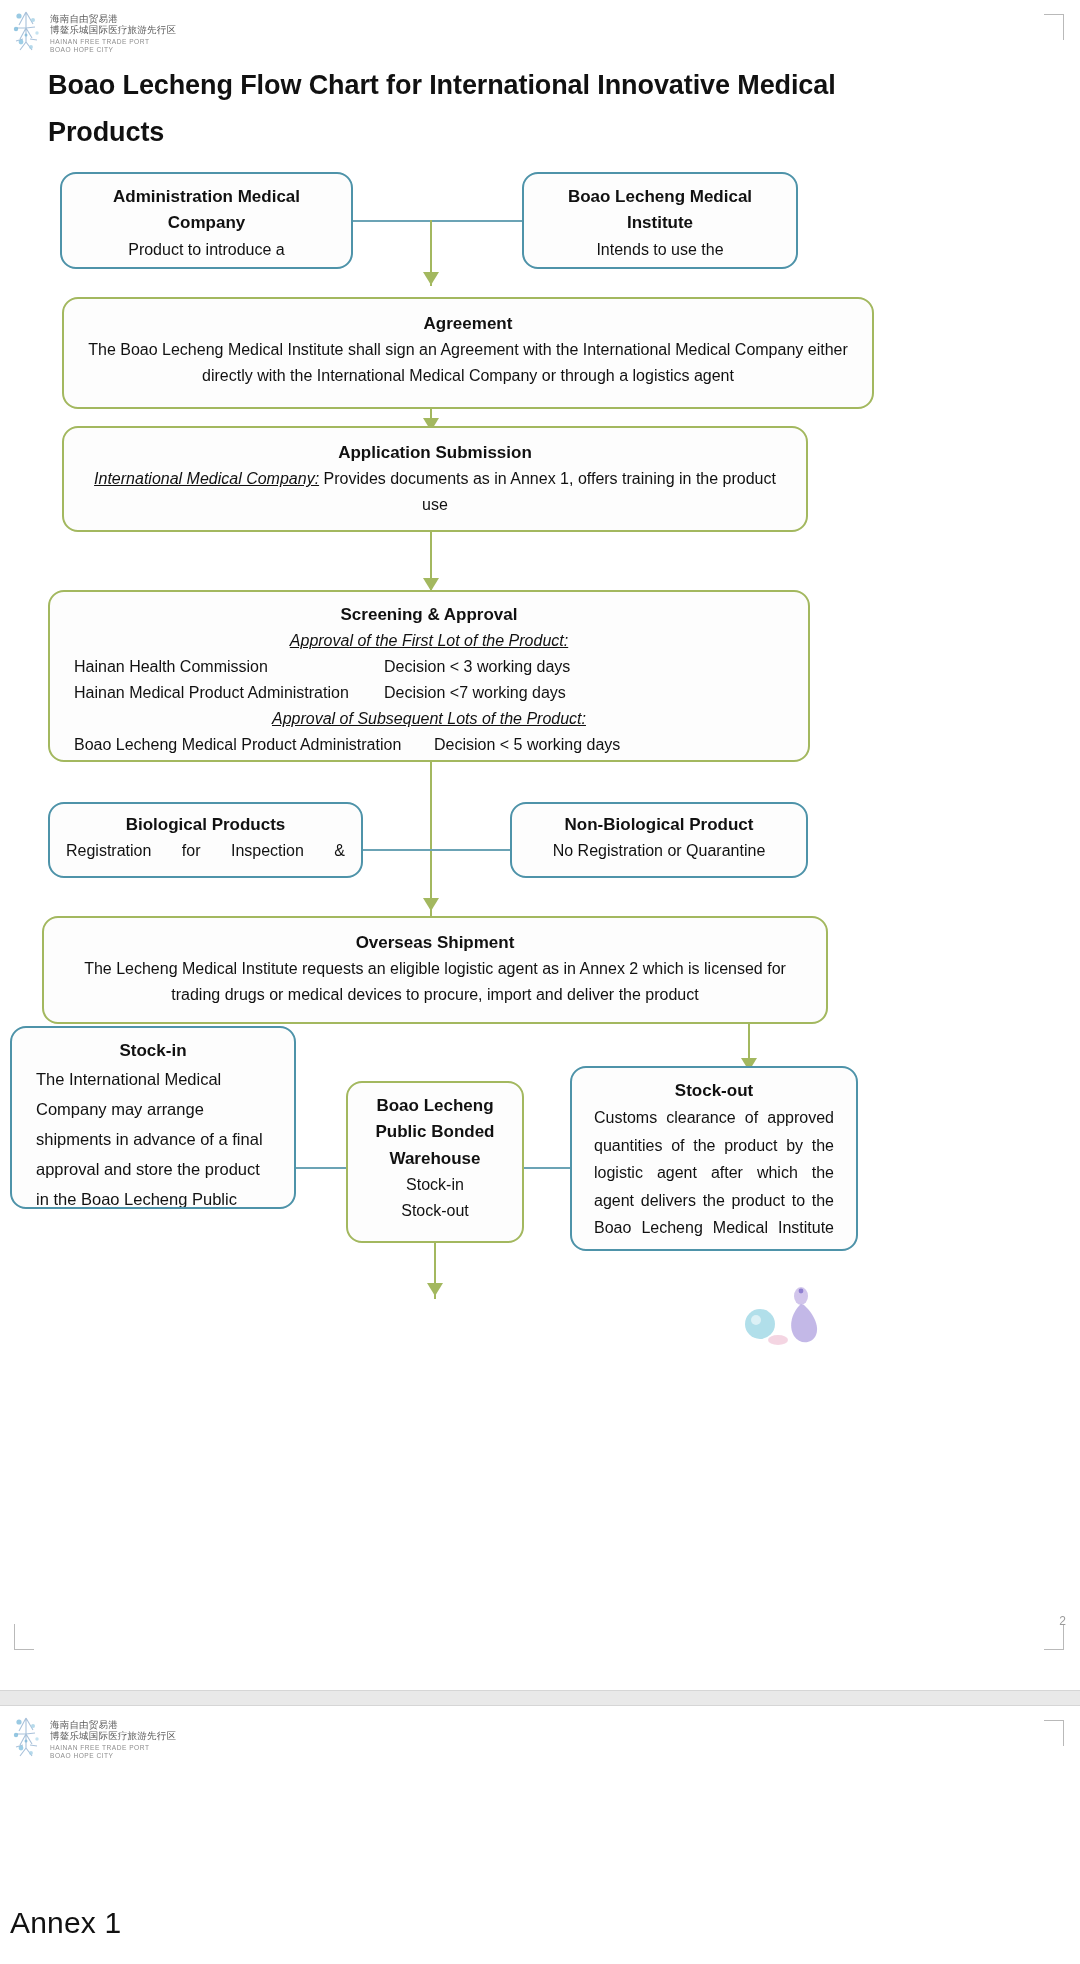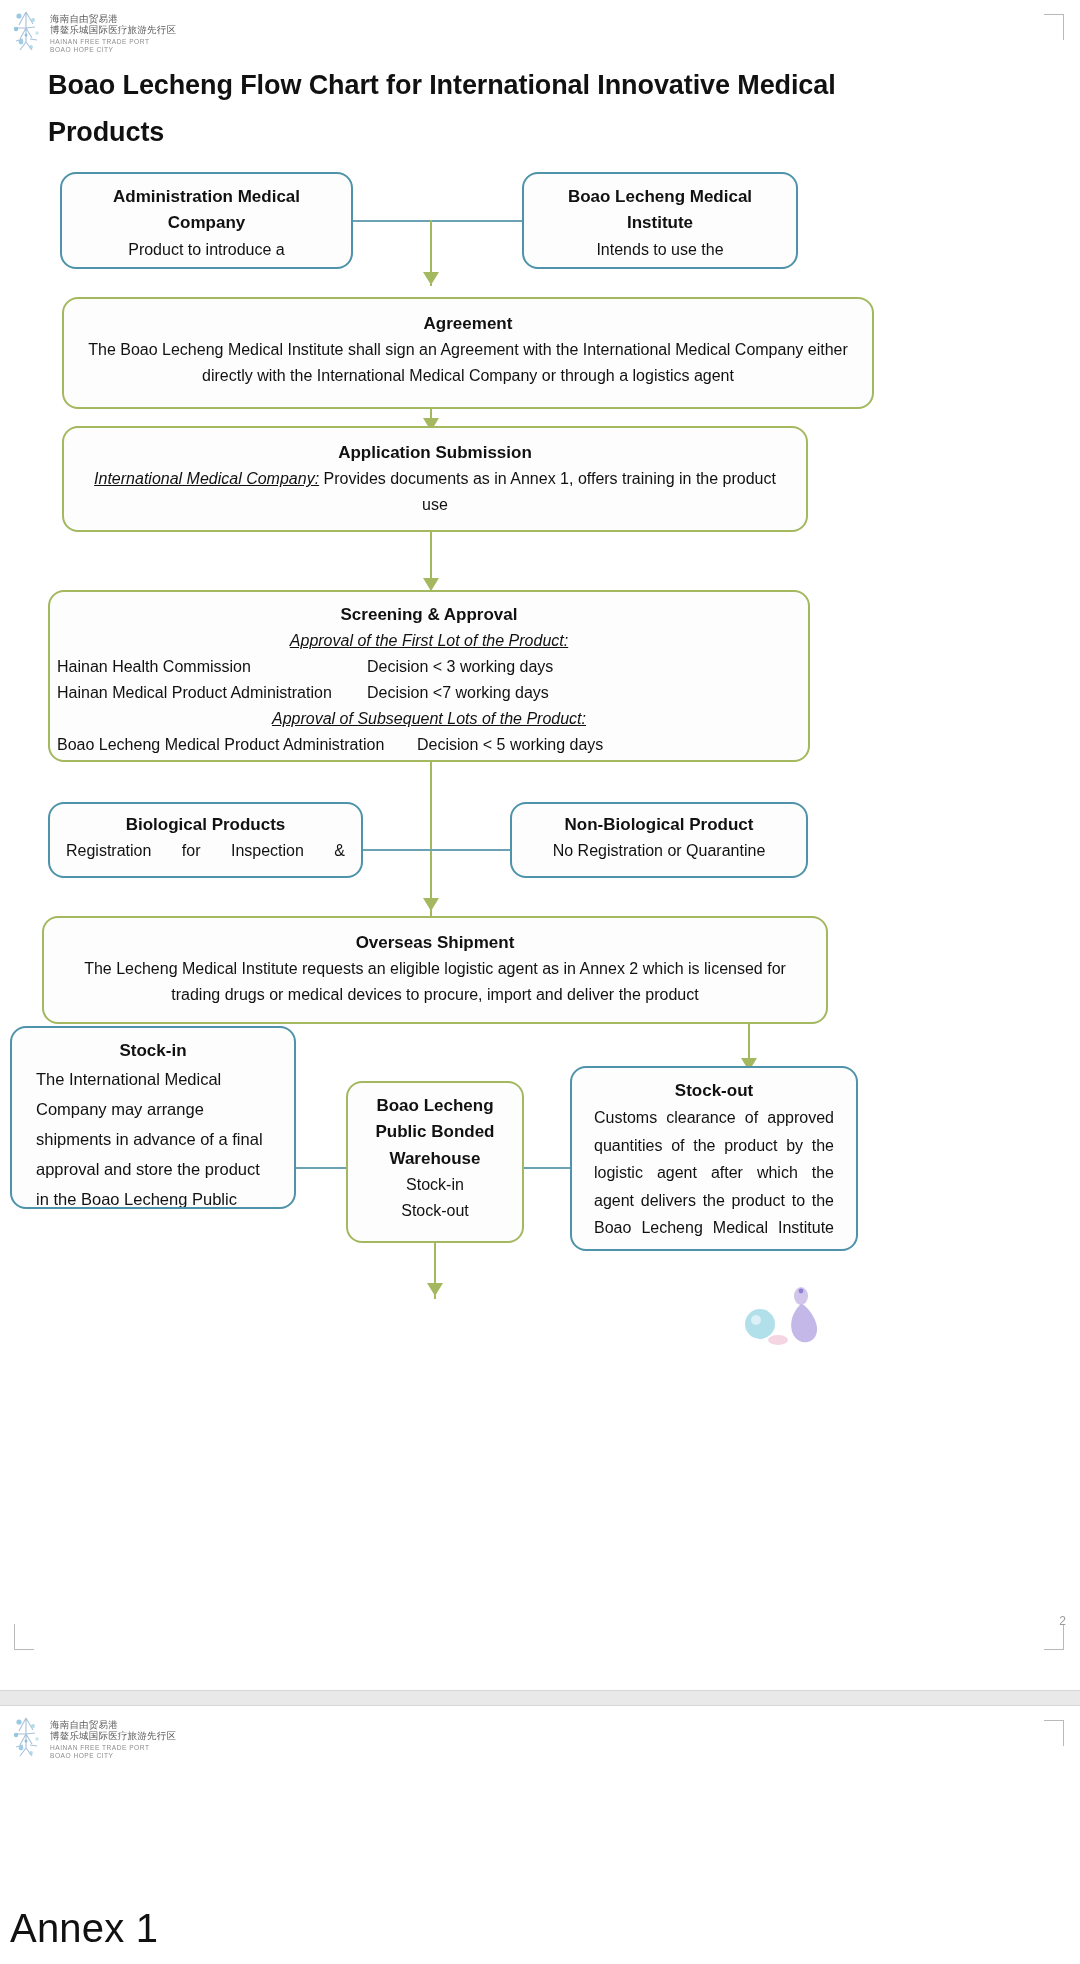--- a/index.html
+++ b/index.html
@@ -78,21 +78,21 @@
     border-left: 8px solid transparent; border-right: 8px solid transparent;
     border-top: 13px solid #a3b85f;
   }
 
   .pagenum { position: absolute; font-size: 12px; color: #9a9a9a; }
 
   
   .mascot { position: absolute; }
 
   .annex {
-    position: absolute; font-size: 40px; font-weight: 400; color: #111;
+    position: absolute; font-size: 30px; font-weight: 400; color: #111;
     letter-spacing: .2px;
   }
 </style>
 </head>
 <body>
 
 <div class="viewer">
 
   <div class="page" id="page1">
 
@@ -167,21 +167,21 @@
     <div class="node olive" style="left:62px; top:297px; width:812px; height:112px; padding:12px 22px;">
       <div class="ttl">Agreement</div>
       <div class="bdy">The Boao Lecheng Medical Institute shall sign an Agreement with the International Medical Company either directly with the International Medical Company or through a logistics agent</div>
     </div>
 
     <div class="node olive" style="left:62px; top:426px; width:746px; height:106px; padding:12px 22px;">
       <div class="ttl">Application Submission</div>
       <div class="bdy"><span class="lbl-it">International Medical Company:</span><span> Provides documents as in Annex 1, offers training in the product use</span></div>
     </div>
 
-    <div class="node olive" style="left:48px; top:590px; width:762px; height:172px; padding:10px 7px;">
+    <div class="node olive" style="left:48px; top:590px; width:762px; height:172px; padding:10px 24px;">
       <div class="ttl">Screening &amp; Approval</div>
       <div class="bdy left lbl-it" style="display:inline-block;text-align:center;">Approval of the First Lot of the Product: </div>
       <div class="bdy row">
         <div class="c1" style="width:310px;">Hainan Health Commission</div>
         <div class="c2">Decision &lt; 3 working days</div>
       </div>
       <div class="bdy row">
         <div class="c1" style="width:310px;">Hainan Medical Product Administration</div>
         <div class="c2">Decision &lt;7 working days</div>
       </div>

